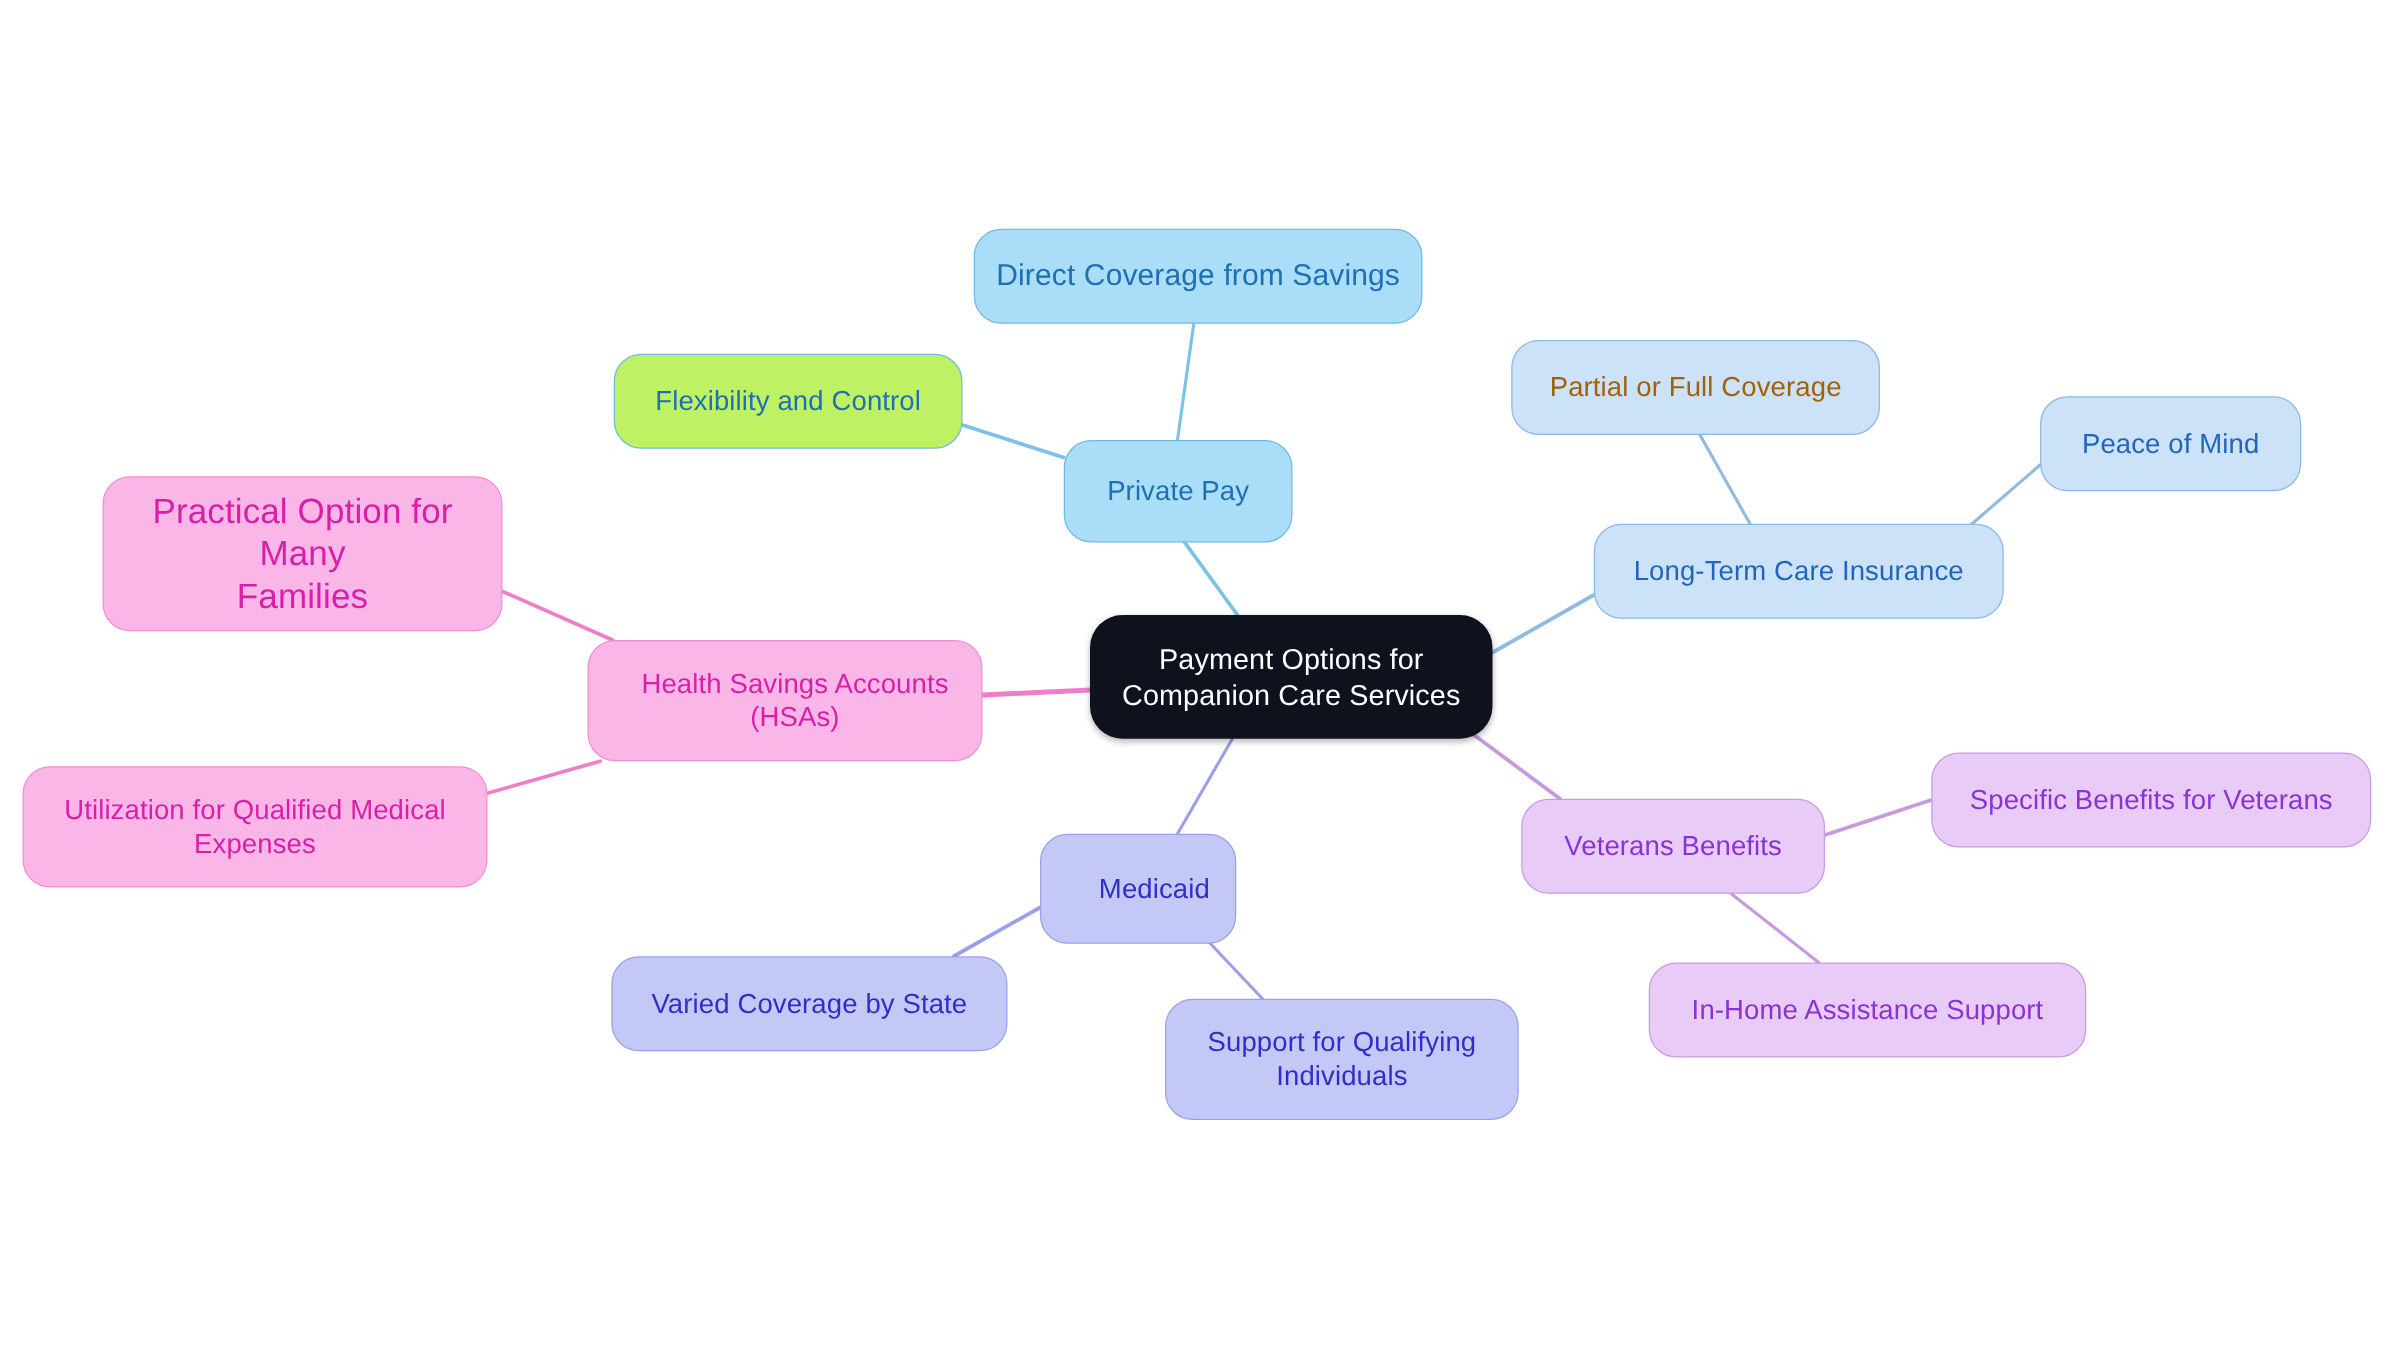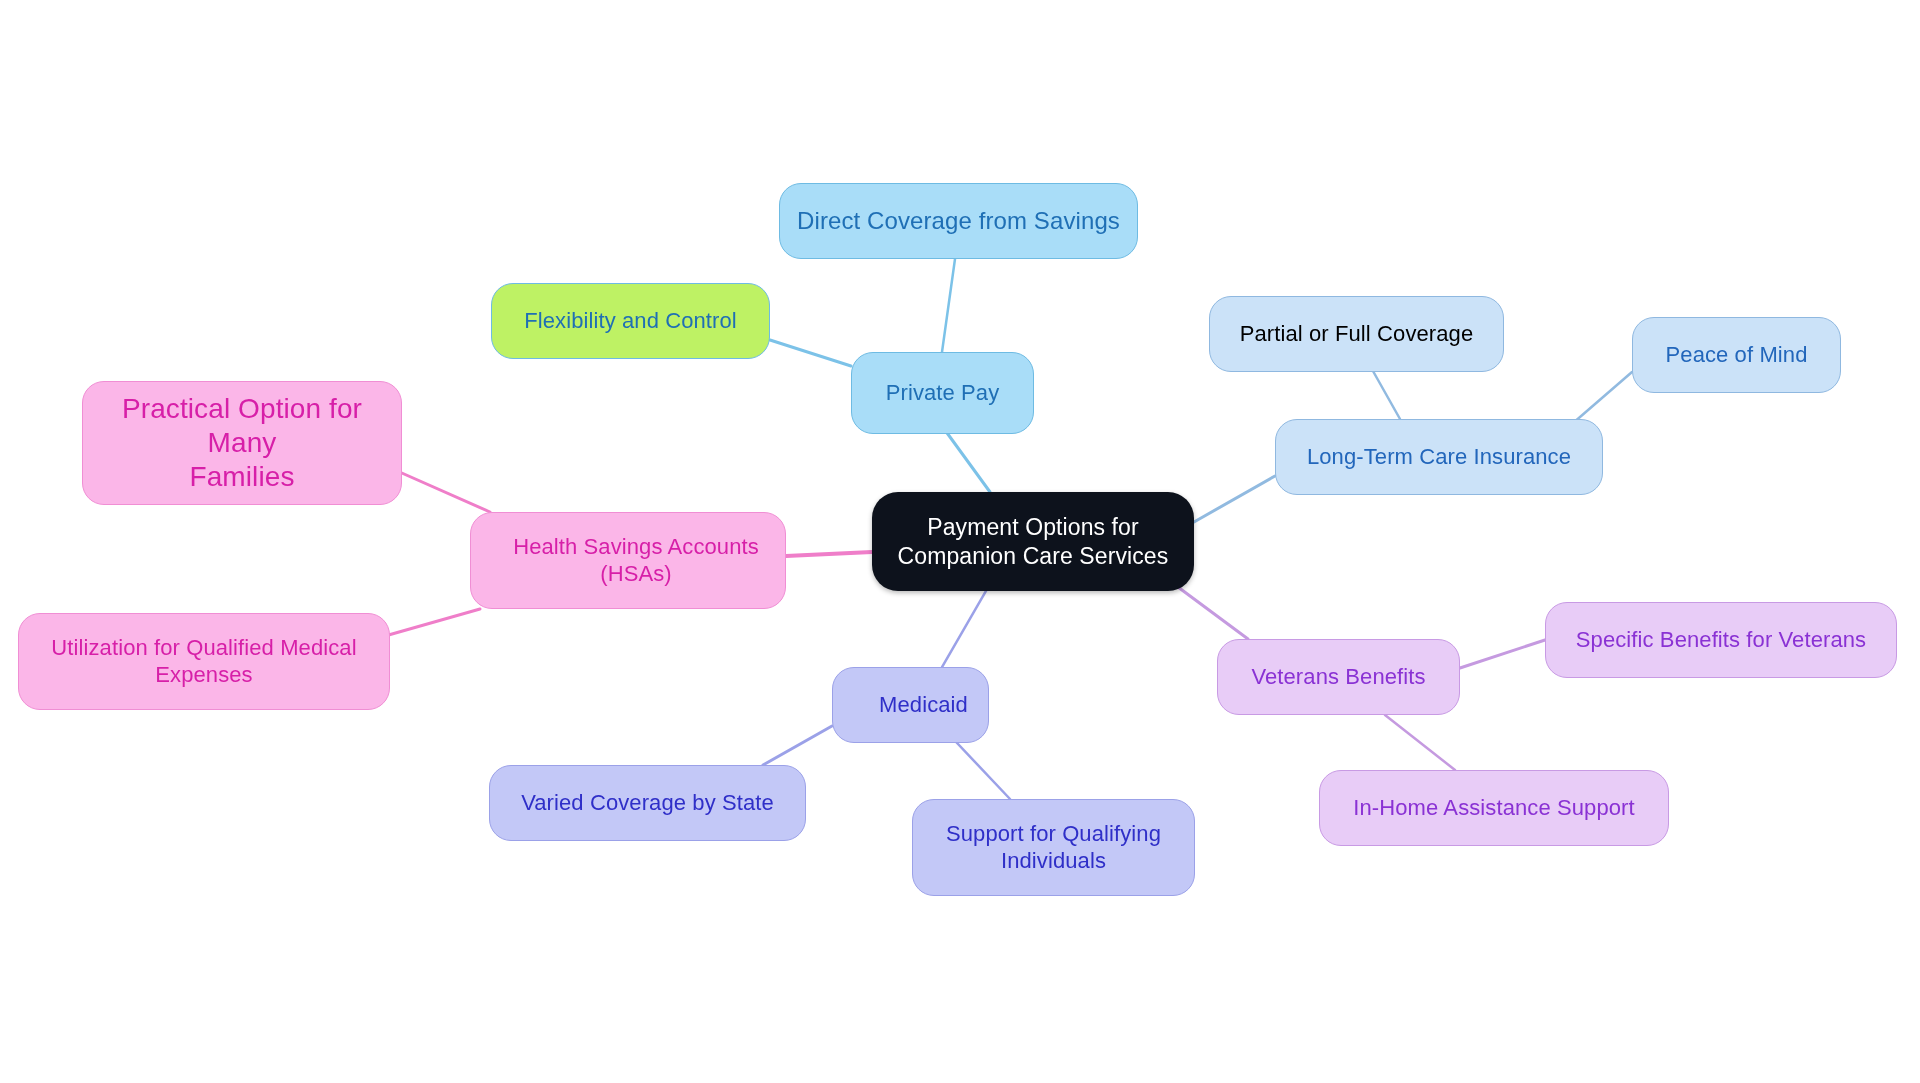--- a/index.html
+++ b/index.html
@@ -82,42 +82,42 @@
       </div>
       <div class="node" style="left: 779px; top: 183px; width: 359px; height: 76px; background: rgb(169, 221, 248); border-color: rgb(110, 187, 227); color: rgb(31, 111, 181); font-size: 24px;">
         <span class="node-label">Direct Coverage from Savings</span>
       </div>
       <div class="node" style="left: 491px; top: 283px; width: 279px; height: 76px; background: #bef264; border-color: rgb(110, 187, 227); color: rgb(31, 111, 181); font-size: 22px;">
         <span class="node-label">Flexibility and Control</span>
       </div>
       <div class="node" style="left: 1275px; top: 419px; width: 328px; height: 76px; background: rgb(203, 226, 248); border-color: rgb(143, 184, 224); color: rgb(34, 102, 187); font-size: 22px;">
         <span class="node-label">Long-Term Care Insurance</span>
       </div>
-      <div class="node" style="left: 1209px; top: 272px; width: 295px; height: 76px; background: rgb(203, 226, 248); border-color: rgb(143, 184, 224); color: #000000; font-size: 22px; margin-top: 24px;">
+      <div class="node" style="left: 1209px; top: 272px; width: 295px; height: 76px; background: rgb(203, 226, 248); border-color: rgb(143, 184, 224); color: #a16207; font-size: 22px;">
         <span class="node-label">Partial or Full Coverage</span>
       </div>
       <div class="node" style="left: 1632px; top: 317px; width: 209px; height: 76px; background: rgb(203, 226, 248); border-color: rgb(143, 184, 224); color: rgb(34, 102, 187); font-size: 22px;">
         <span class="node-label">Peace of Mind</span>
       </div>
       <div class="node" style="left: 1217px; top: 639px; width: 243px; height: 76px; background: rgb(232, 204, 247); border-color: rgb(200, 154, 228); color: rgb(138, 50, 212); font-size: 22px;">
         <span class="node-label">Veterans Benefits</span>
       </div>
       <div class="node" style="left: 1545px; top: 602px; width: 352px; height: 76px; background: rgb(232, 204, 247); border-color: rgb(200, 154, 228); color: rgb(138, 50, 212); font-size: 22px;">
         <span class="node-label">Specific Benefits for Veterans</span>
       </div>
       <div class="node" style="left: 1319px; top: 770px; width: 350px; height: 76px; background: rgb(232, 204, 247); border-color: rgb(200, 154, 228); color: rgb(138, 50, 212); font-size: 22px;">
         <span class="node-label">In-Home Assistance Support</span>
       </div>
-      <div class="node" style="left: 832px; top: 667px; width: 157px; height: 76px; background: rgb(195, 200, 247); border-color: rgb(155, 161, 232); color: rgb(47, 47, 200); font-size: 22px; padding-left: 36px;">
+      <div class="node" style="left: 832px; top: 667px; width: 157px; height: 88px; background: rgb(195, 200, 247); border-color: rgb(155, 161, 232); color: rgb(47, 47, 200); font-size: 22px; padding-left: 36px;">
         <span class="node-label">Medicaid</span>
       </div>
       <div class="node" style="left: 489px; top: 765px; width: 317px; height: 76px; background: rgb(195, 200, 247); border-color: rgb(155, 161, 232); color: rgb(47, 47, 200); font-size: 22px;">
         <span class="node-label">Varied Coverage by State</span>
       </div>
-      <div class="node" style="left: 912px; top: 799px; width: 283px; height: 97px; background: rgb(195, 200, 247); border-color: rgb(155, 161, 232); color: rgb(47, 47, 200); font-size: 22px; align-items: center;">
+      <div class="node" style="left: 932px; top: 799px; width: 283px; height: 97px; background: rgb(195, 200, 247); border-color: rgb(155, 161, 232); color: rgb(47, 47, 200); font-size: 22px; align-items: center;">
         <span class="node-label">Support for Qualifying
 Individuals</span>
       </div>
       <div class="node" style="left: 470px; top: 512px; width: 316px; height: 97px; background: rgb(251, 182, 232); border-color: rgb(240, 142, 212); color: rgb(215, 31, 168); font-size: 22px; padding-left: 26px;">
         <span class="node-label">Health Savings Accounts
 (HSAs)</span>
       </div>
       <div class="node" style="left: 82px; top: 381px; width: 320px; height: 124px; background: rgb(251, 182, 232); border-color: rgb(240, 142, 212); color: rgb(215, 31, 168); font-size: 28px;">
         <span class="node-label">Practical Option for Many
 Families</span>

